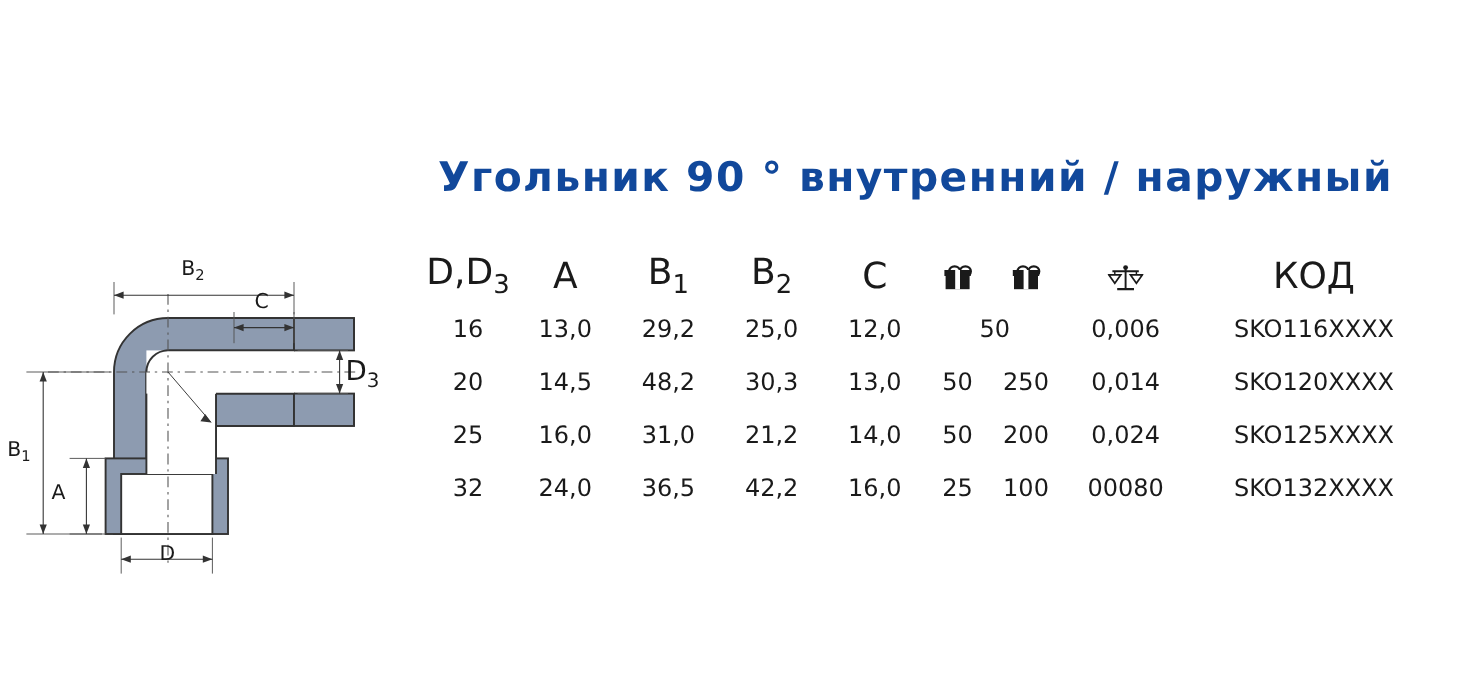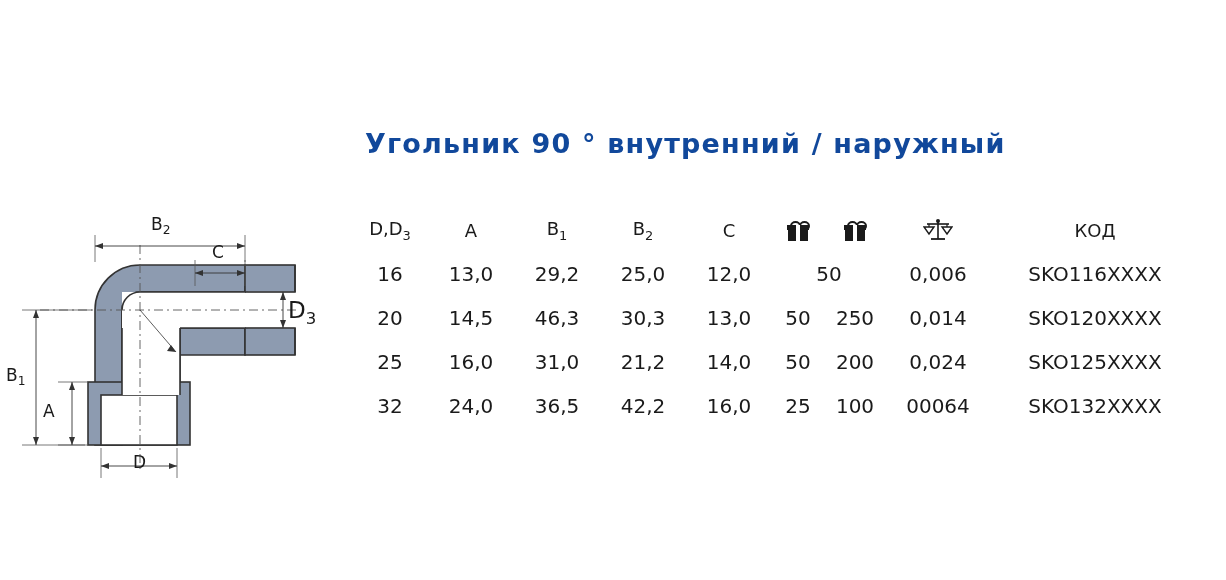--- a/index.html
+++ b/index.html
@@ -14,21 +14,21 @@
     font-family: "DejaVu Sans", "Liberation Sans", sans-serif;
     overflow: hidden;
   }
 
   
   .title {
     position: absolute;
     left: 365px;
     top: 128px;
     width: 700px;
-    font-size: 27px;
+    font-size: 34px;
     font-weight: bold;
     color: #11489b;
     letter-spacing: 1.2px;
     white-space: nowrap;
   }
 
   
   .drawing {
     position: absolute;
     left: 0px;
@@ -45,21 +45,21 @@
     border-collapse: collapse;
     color: #1a1a1a;
   }
   .spec-table td, .spec-table th {
     font-weight: normal;
     text-align: center;
     padding: 0;
     white-space: nowrap;
   }
   .hdr-row td {
-    font-size: 18px;
+    font-size: 30px;
     height: 44px;
     vertical-align: middle;
   }
   .unit-row td {
     font-size: 19px;
     height: 38px;
     vertical-align: middle;
   }
   .data-row td {
     font-size: 20px;
@@ -281,21 +281,21 @@
       <td>29,2</td>
       <td>25,0</td>
       <td>12,0</td>
       <td colspan="2">50</td>
       <td>0,006</td>
       <td>SKO116XXXX</td>
     </tr>
     <tr class="data-row">
       <td>20</td>
       <td>14,5</td>
-      <td>46,3</td>
+      <td>48,2</td>
       <td>30,3</td>
       <td>13,0</td>
       <td>50</td>
       <td>250</td>
       <td>0,014</td>
       <td>SKO120XXXX</td>
     </tr>
     <tr class="data-row">
       <td>25</td>
       <td>16,0</td>
@@ -308,17 +308,17 @@
       <td>SKO125XXXX</td>
     </tr>
     <tr class="data-row">
       <td>32</td>
       <td>24,0</td>
       <td>36,5</td>
       <td>42,2</td>
       <td>16,0</td>
       <td>25</td>
       <td>100</td>
-      <td>00064</td>
+      <td>00080</td>
       <td>SKO132XXXX</td>
     </tr>
   </tbody>
 </table>
 
 </body></html>

